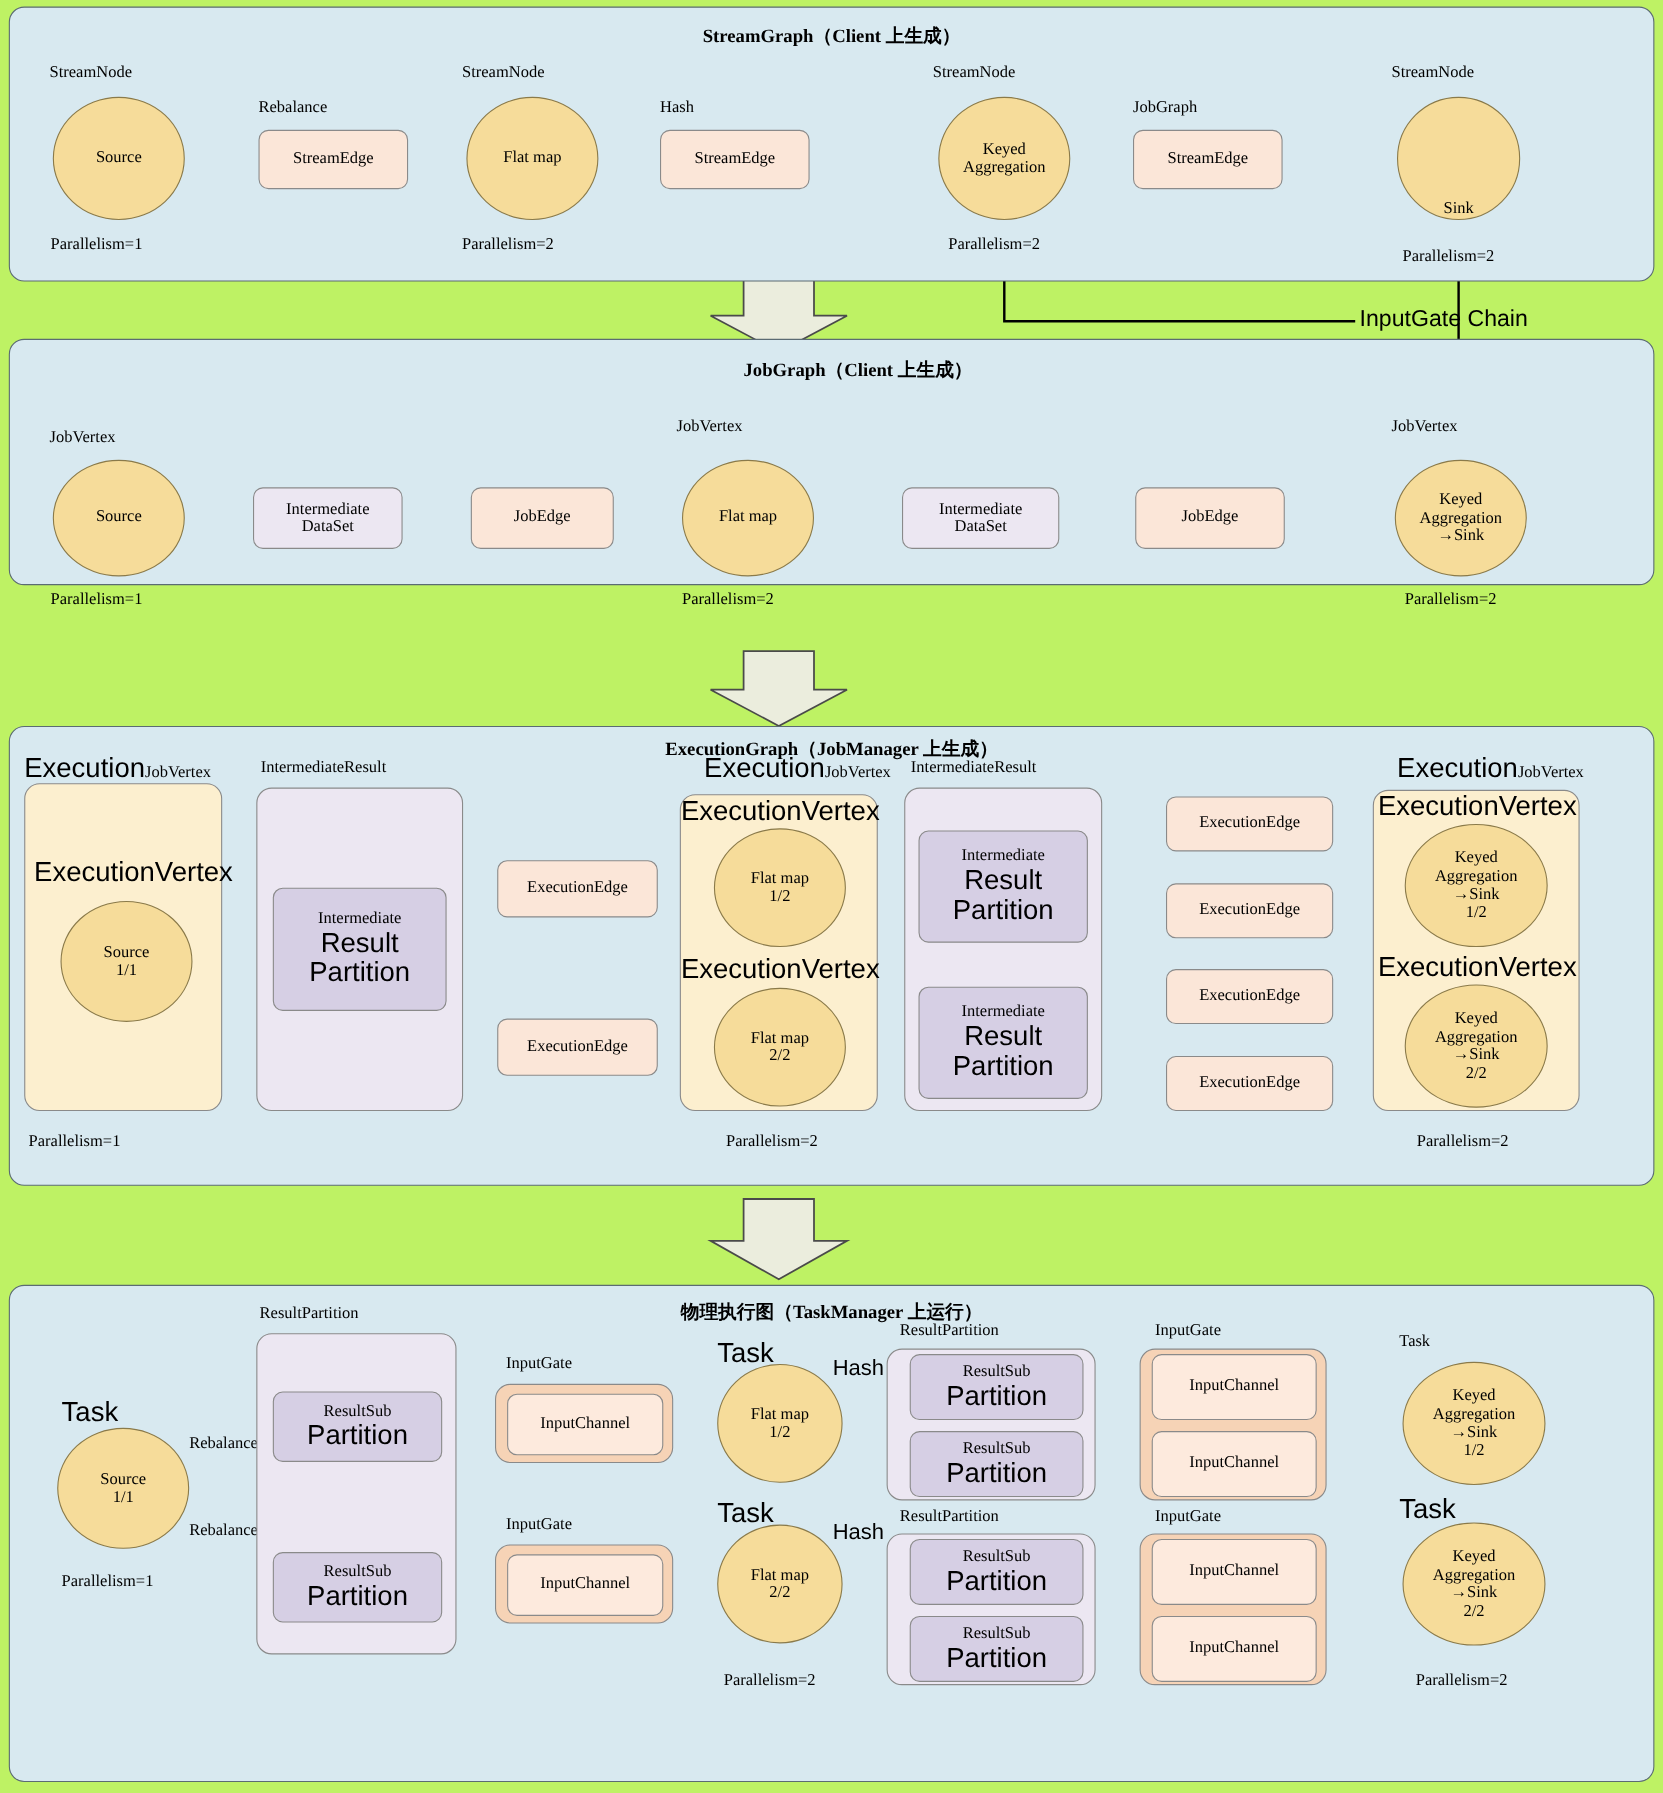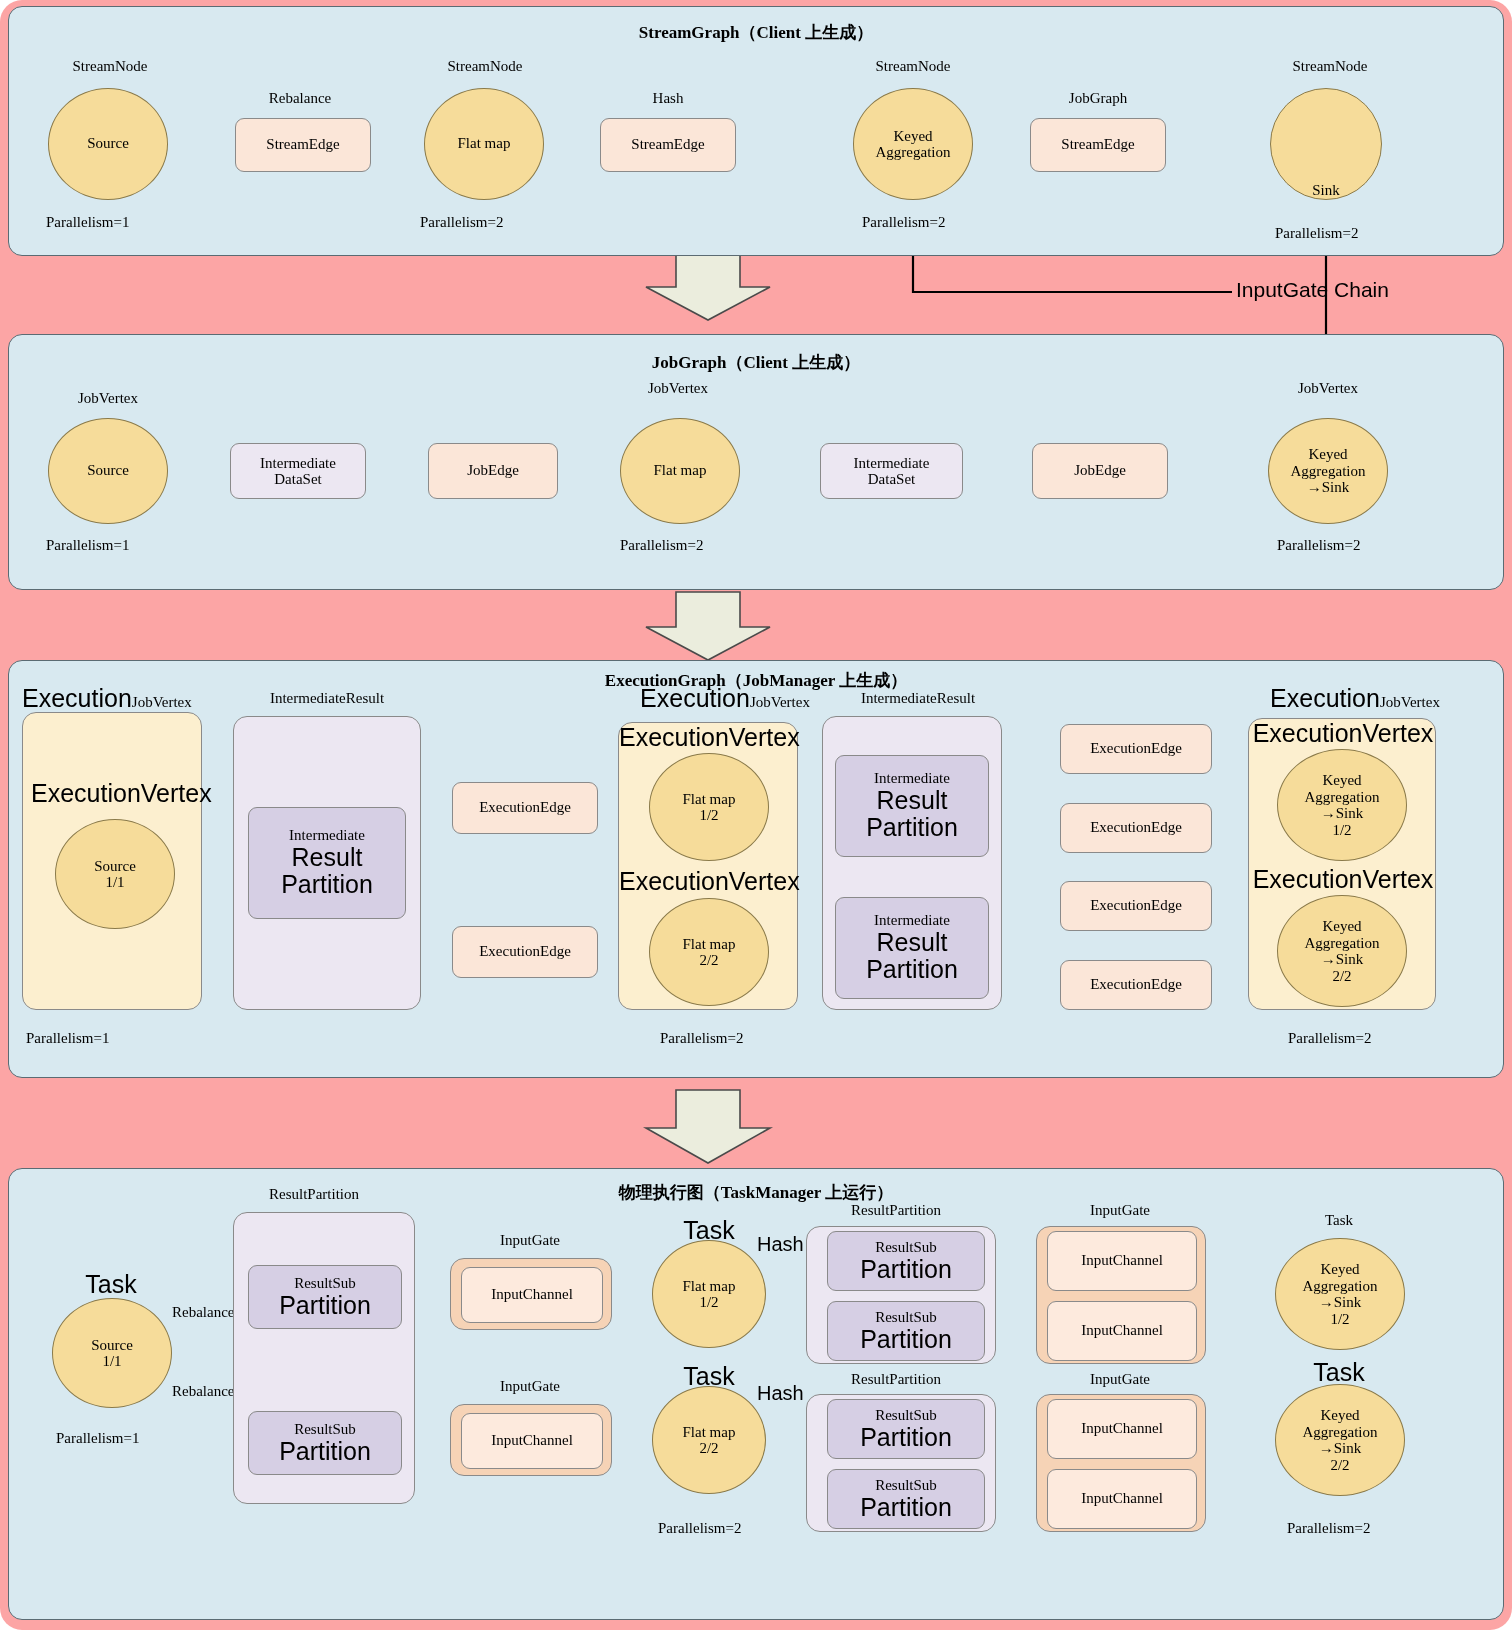--- a/index.html
+++ b/index.html
@@ -1,23 +1,23 @@
 <!DOCTYPE html>
 <html><head>
 <meta charset="utf-8">
 <style>
   html,body{margin:0;padding:0;background:#ffffff;}
   body{font-family:"Liberation Serif",serif;}
-  #root{position:relative;width:1512px;height:1630px;overflow:hidden;background:#fca5a5;border-radius:22px;}
+  #root{position:relative;width:1512px;height:1630px;overflow:hidden;background:#bef264;}
 
   .panel{position:absolute;background:#d8e9f0;border:1.5px solid #5b6b73;border-radius:14px;box-sizing:border-box;}
   .ptitle{position:absolute;width:100%;text-align:center;font-weight:bold;font-size:17px;color:#000;font-family:"Liberation Serif",serif;}
 
   
-  .lbl{position:absolute;font-family:"Liberation Serif",serif;font-size:15px;color:#000;text-align:center;white-space:nowrap;}
+  .lbl{position:absolute;font-family:"Liberation Serif",serif;font-size:15px;color:#000;white-space:nowrap;}
 
   .para{position:absolute;font-family:"Liberation Serif",serif;font-size:15px;color:#000;white-space:nowrap;}
 
   
   .ell{position:absolute;background:#f6dc9a;border:1px solid #8a7a4a;border-radius:50%;
        display:flex;align-items:center;justify-content:center;text-align:center;
        font-family:"Liberation Serif",serif;font-size:15px;line-height:1.15;color:#000;box-sizing:border-box;}
 
   
   .box{position:absolute;border:1px solid #8a8a8a;border-radius:9px;
@@ -184,21 +184,21 @@
   </div>
 
   <div class="lbl" style="left:1265px;top:58px;width:130px;">StreamNode</div>
   <div class="ell" style="left:1270px;top:88px;width:112px;height:112px;align-items:flex-end;">
     <span>Sink</span>
   </div>
   <div class="para" style="left:1275px;top:225px;">Parallelism=2</div>
 
   <div class="opchain" style="left:1236px;top:278px;">InputGate Chain</div>
 
-  <div class="panel" style="left:8px;top:334px;width:1496px;height:256px;">
+  <div class="panel" style="left:8px;top:308px;width:1496px;height:224px;padding-left:24px;">
     <div class="ptitle" style="top:16px;">JobGraph（Client 上生成）</div>
   </div>
 
   <div class="lbl" style="left:45px;top:390px;width:126px;">JobVertex</div>
   <div class="ell" style="left:48px;top:418px;width:120px;height:106px;">
     <span>Source</span>
   </div>
   <div class="para" style="left:46px;top:537px;">Parallelism=1</div>
 
   <div class="box lilac stack" style="left:230px;top:443px;width:136px;height:56px;">

